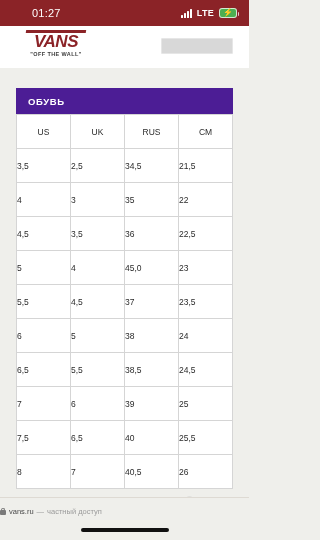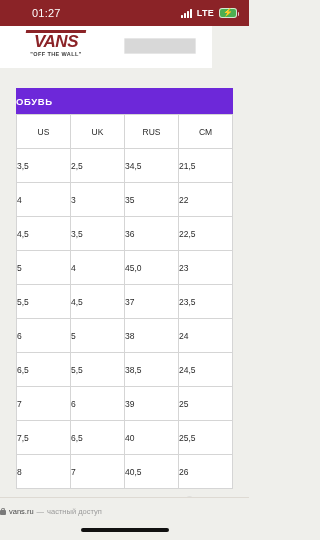--- a/index.html
+++ b/index.html
@@ -94,21 +94,21 @@
   .bolt {
     font-size: 8px;
     color: #ffffff;
     line-height: 1;
   }
 
   
   .site-header {
     position: absolute;
     top: 26px; left: 0;
-    width: 212px;
+    width: 249px;
     height: 42px;
     background: #ffffff;
     box-sizing: border-box;
   }
   .vans-logo {
     position: absolute;
     left: 20px;
     top: 4px;
     width: 72px;
     text-align: center;
@@ -157,24 +157,25 @@
     background: #efefeb;
   }
   .card {
     position: absolute;
     left: 16px;
     top: 20px;
     width: 217px;
     background: #ffffff;
   }
   .section-title-bar {
-    background: #6d28d9;
+    background: #4c1d95;
     height: 26px;
     display: flex;
     align-items: center;
+    padding-left: 12px;
     box-sizing: border-box;
   }
   .section-title {
     color: #ffffff;
     font-size: 9.5px;
     font-weight: bold;
     letter-spacing: 0.6px;
   }
 
   table.size-table {

